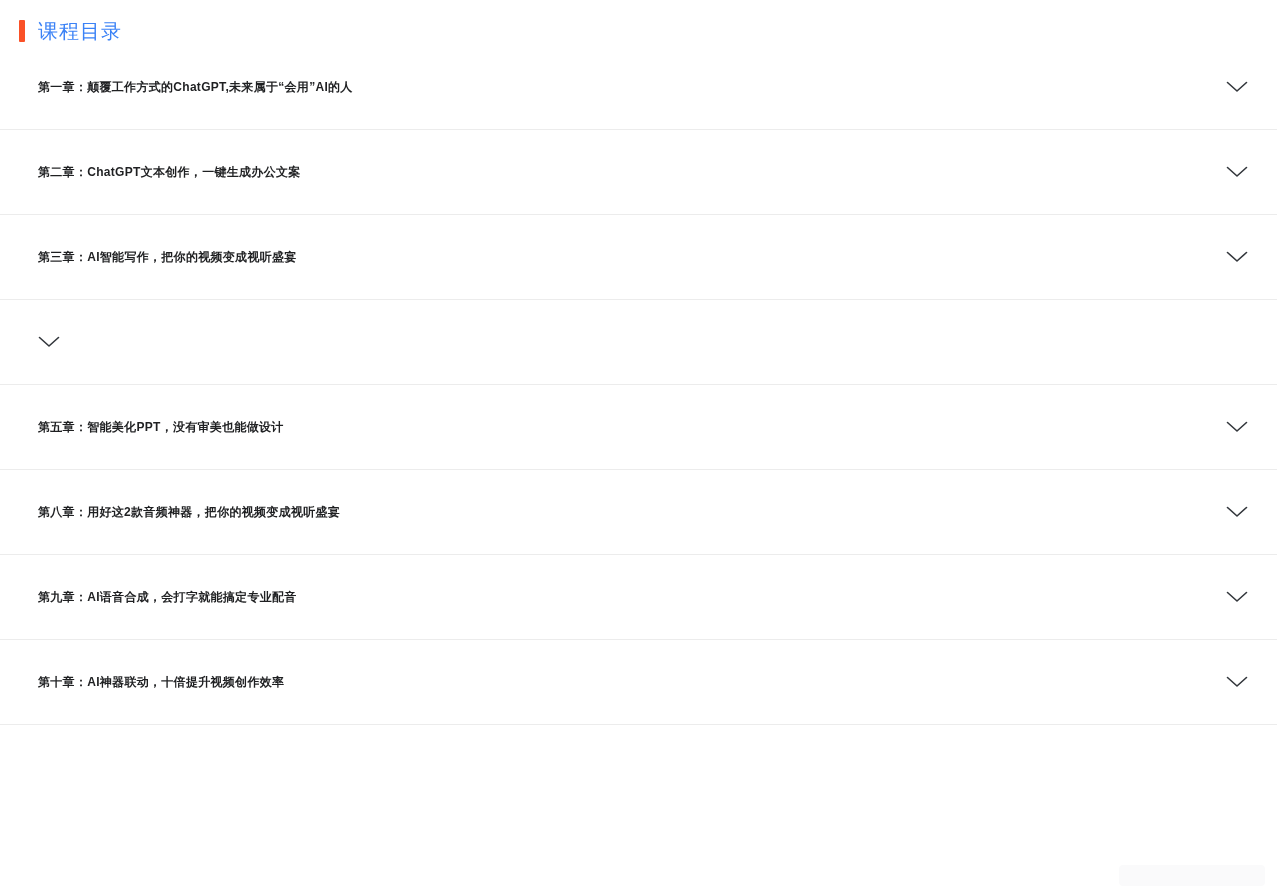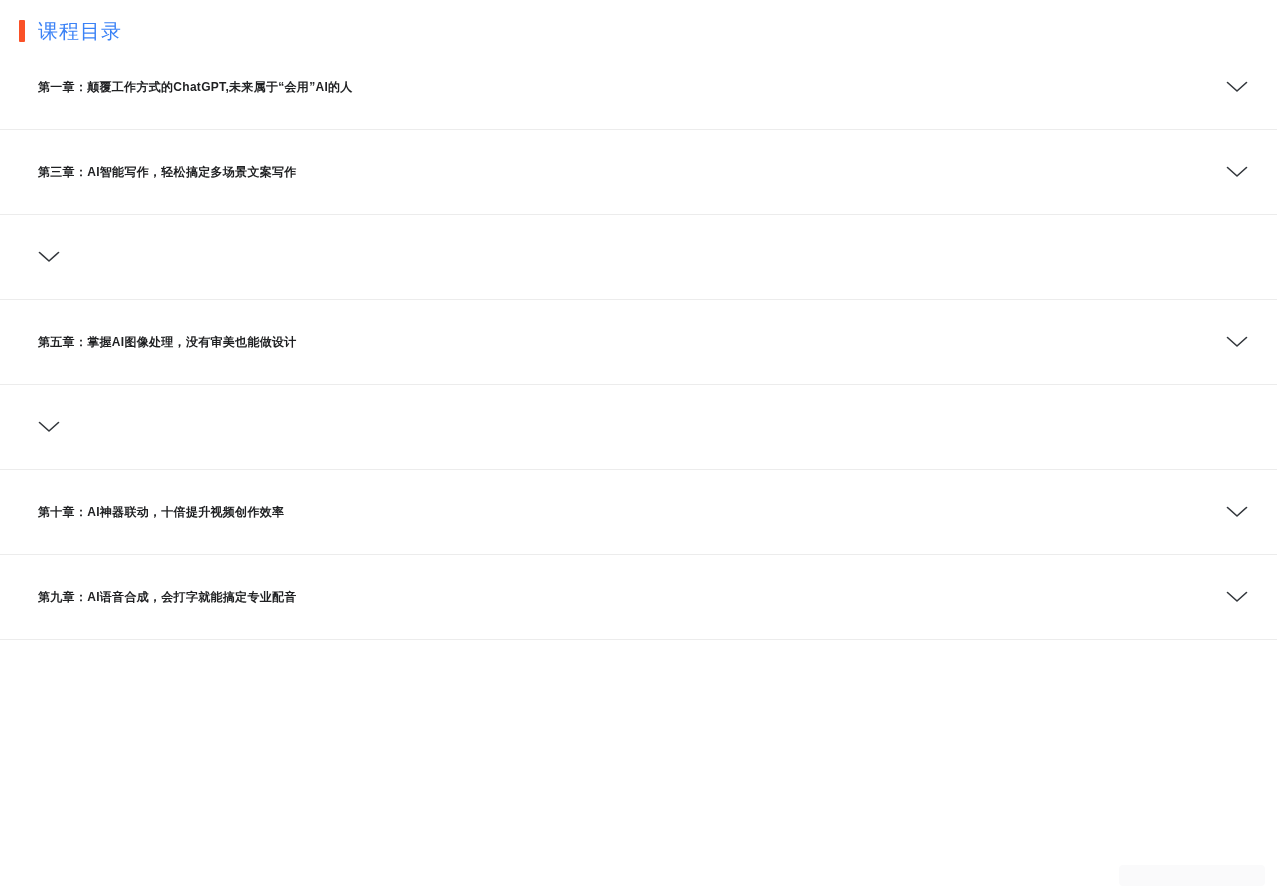--- a/index.html
+++ b/index.html
@@ -80,60 +80,69 @@
 <div class="accordion">
   <div class="chapter-row">
     <span class="chapter-title">第一章：颠覆工作方式的ChatGPT,未来属于“会用”AI的人</span>
     <span class="chevron">
       <svg width="22" height="12" viewBox="0 0 22 12">
           <polyline points="1.5,1.5 11,10 20.5,1.5" fill="none" stroke="#33373c" stroke-width="1.6" stroke-linecap="round" stroke-linejoin="round"></polyline>
         </svg>
     </span>
   </div>
   <div class="chapter-row">
-    <span class="chapter-title">第三章：AI智能写作，轻松搞定多场景文案写作</span>
+    <span class="chapter-title">第二章：ChatGPT文本创作，一键生成办公文案</span>
+    <span class="chevron">
+      <svg width="22" height="12" viewBox="0 0 22 12">
+          <polyline points="1.5,1.5 11,10 20.5,1.5" fill="none" stroke="#33373c" stroke-width="1.6" stroke-linecap="round" stroke-linejoin="round"></polyline>
+        </svg>
+    </span>
+  </div>
+  <div class="chapter-row">
+    <span class="chapter-title">第三章：AI智能写作，把你的视频变成视听盛宴</span>
     <span class="chevron">
       <svg width="22" height="12" viewBox="0 0 22 12">
           <polyline points="1.5,1.5 11,10 20.5,1.5" fill="none" stroke="#33373c" stroke-width="1.6" stroke-linecap="round" stroke-linejoin="round"></polyline>
         </svg>
     </span>
   </div>
   <div class="chapter-row">
     <span class="chevron">
       <svg width="22" height="12" viewBox="0 0 22 12">
           <polyline points="1.5,1.5 11,10 20.5,1.5" fill="none" stroke="#33373c" stroke-width="1.6" stroke-linecap="round" stroke-linejoin="round"></polyline>
         </svg>
     </span>
   </div>
   <div class="chapter-row">
-    <span class="chapter-title">第五章：掌握AI图像处理，没有审美也能做设计</span>
+    <span class="chapter-title">第五章：智能美化PPT，没有审美也能做设计</span>
     <span class="chevron">
       <svg width="22" height="12" viewBox="0 0 22 12">
           <polyline points="1.5,1.5 11,10 20.5,1.5" fill="none" stroke="#33373c" stroke-width="1.6" stroke-linecap="round" stroke-linejoin="round"></polyline>
         </svg>
     </span>
   </div>
   <div class="chapter-row">
+    <span class="chapter-title">第八章：用好这2款音频神器，把你的视频变成视听盛宴</span>
+    <span class="chevron">
+      <svg width="22" height="12" viewBox="0 0 22 12">
+          <polyline points="1.5,1.5 11,10 20.5,1.5" fill="none" stroke="#33373c" stroke-width="1.6" stroke-linecap="round" stroke-linejoin="round"></polyline>
+        </svg>
+    </span>
+  </div>
+  <div class="chapter-row">
+    <span class="chapter-title">第九章：AI语音合成，会打字就能搞定专业配音</span>
     <span class="chevron">
       <svg width="22" height="12" viewBox="0 0 22 12">
           <polyline points="1.5,1.5 11,10 20.5,1.5" fill="none" stroke="#33373c" stroke-width="1.6" stroke-linecap="round" stroke-linejoin="round"></polyline>
         </svg>
     </span>
   </div>
   <div class="chapter-row">
     <span class="chapter-title">第十章：AI神器联动，十倍提升视频创作效率</span>
     <span class="chevron">
       <svg width="22" height="12" viewBox="0 0 22 12">
           <polyline points="1.5,1.5 11,10 20.5,1.5" fill="none" stroke="#33373c" stroke-width="1.6" stroke-linecap="round" stroke-linejoin="round"></polyline>
         </svg>
     </span>
   </div>
-  <div class="chapter-row">
-    <span class="chapter-title">第九章：AI语音合成，会打字就能搞定专业配音</span>
-    <span class="chevron">
-      <svg width="22" height="12" viewBox="0 0 22 12">
-          <polyline points="1.5,1.5 11,10 20.5,1.5" fill="none" stroke="#33373c" stroke-width="1.6" stroke-linecap="round" stroke-linejoin="round"></polyline>
-        </svg>
-    </span>
-  </div>
 </div>
 
 <div class="floating-overlay"></div>
 
 </body></html>

